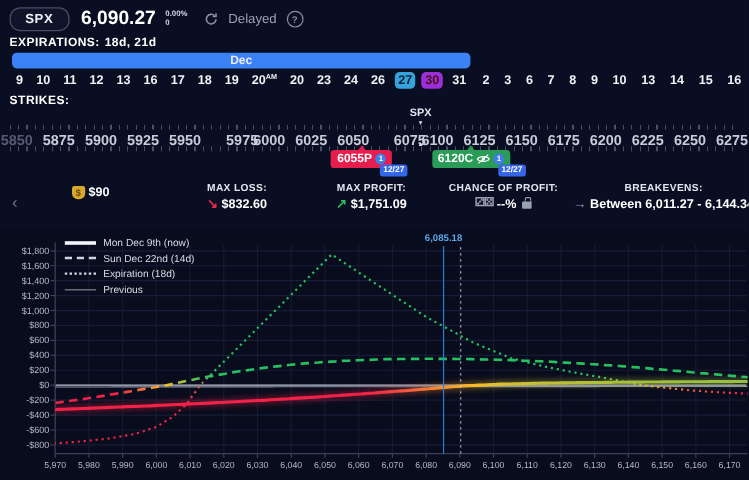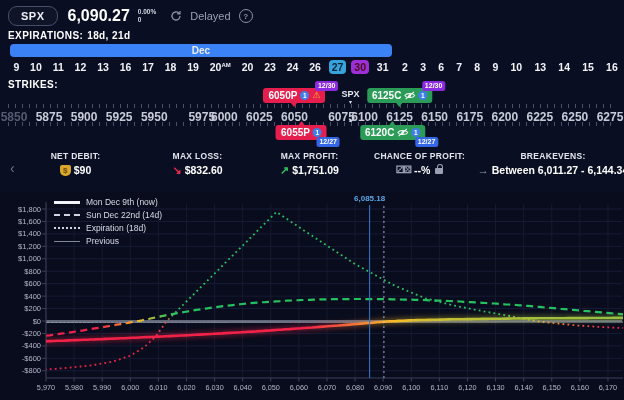--- a/index.html
+++ b/index.html
@@ -174,40 +174,20 @@
         <span class="strike-lbl" style="left: 329.529px; padding-left: 24px;">6075</span>
         <span class="strike-lbl" style="left: 364.588px;">6100</span>
         <span class="strike-lbl" style="left: 399.647px;">6125</span>
         <span class="strike-lbl" style="left: 434.706px;">6150</span>
         <span class="strike-lbl" style="left: 469.765px;">6175</span>
         <span class="strike-lbl" style="left: 504.824px;">6200</span>
         <span class="strike-lbl" style="left: 539.882px;">6225</span>
         <span class="strike-lbl" style="left: 574.941px;">6250</span>
         <span class="strike-lbl" style="left: 610px;">6275</span>
       </div>
-    <div id="legs-above">
-        <div class="leg red above" style="left: 294.471px;">
-          <span>6050P</span>
-          <span class="ic-count">1</span>
-          <span class="ic-warn">⚠</span>
-          <span class="tag purple">12/30</span>
-        </div>
-        <div class="leg green above" style="left: 399.647px;">
-          <span>6125C</span>
-          <span class="ic-eye">
-            <svg width="11" height="9" viewBox="0 0 24 18">
-              <path d="M1 9C5 3 19 3 23 9C19 15 5 15 1 9Z" fill="none" stroke="#fff" stroke-width="2.2"></path>
-              <circle cx="12" cy="9" r="3" fill="#fff"></circle>
-              <line x1="3" y1="17" x2="21" y2="1" stroke="#fff" stroke-width="2.2"></line>
-            </svg>
-          </span>
-          <span class="ic-count">1</span>
-          <span class="tag purple">12/30</span>
-        </div>
-      </div>
     <div id="legs-below">
         <div class="leg red below" style="left: 301.482px;">
           <span>6055P</span>
           <span class="ic-count">1</span>
           <span class="tag blue">12/27</span>
         </div>
         <div class="leg green below" style="left: 392.635px;">
           <span>6120C</span>
           <span class="ic-eye">
             <svg width="11" height="9" viewBox="0 0 24 18">
@@ -224,21 +204,20 @@
       <span class="spx-text">SPX</span>
       <span class="spx-dn">▾</span>
       <span class="spx-up">▴</span>
     </div>
   </div>
 
   <div id="metrics">
     <span class="chev">‹</span>
     <div id="metric-items">
         <div class="metric m0">
-          <div class="m-label">NET DEBIT:</div>
           <div class="m-value">
             <span class="ic-bag">$</span>
             <span>$90</span>
           </div>
         </div>
         <div class="metric m1">
           <div class="m-label">MAX LOSS:</div>
           <div class="m-value">
             <span class="ic-dn">↘</span>
             <span>$832.60</span>

